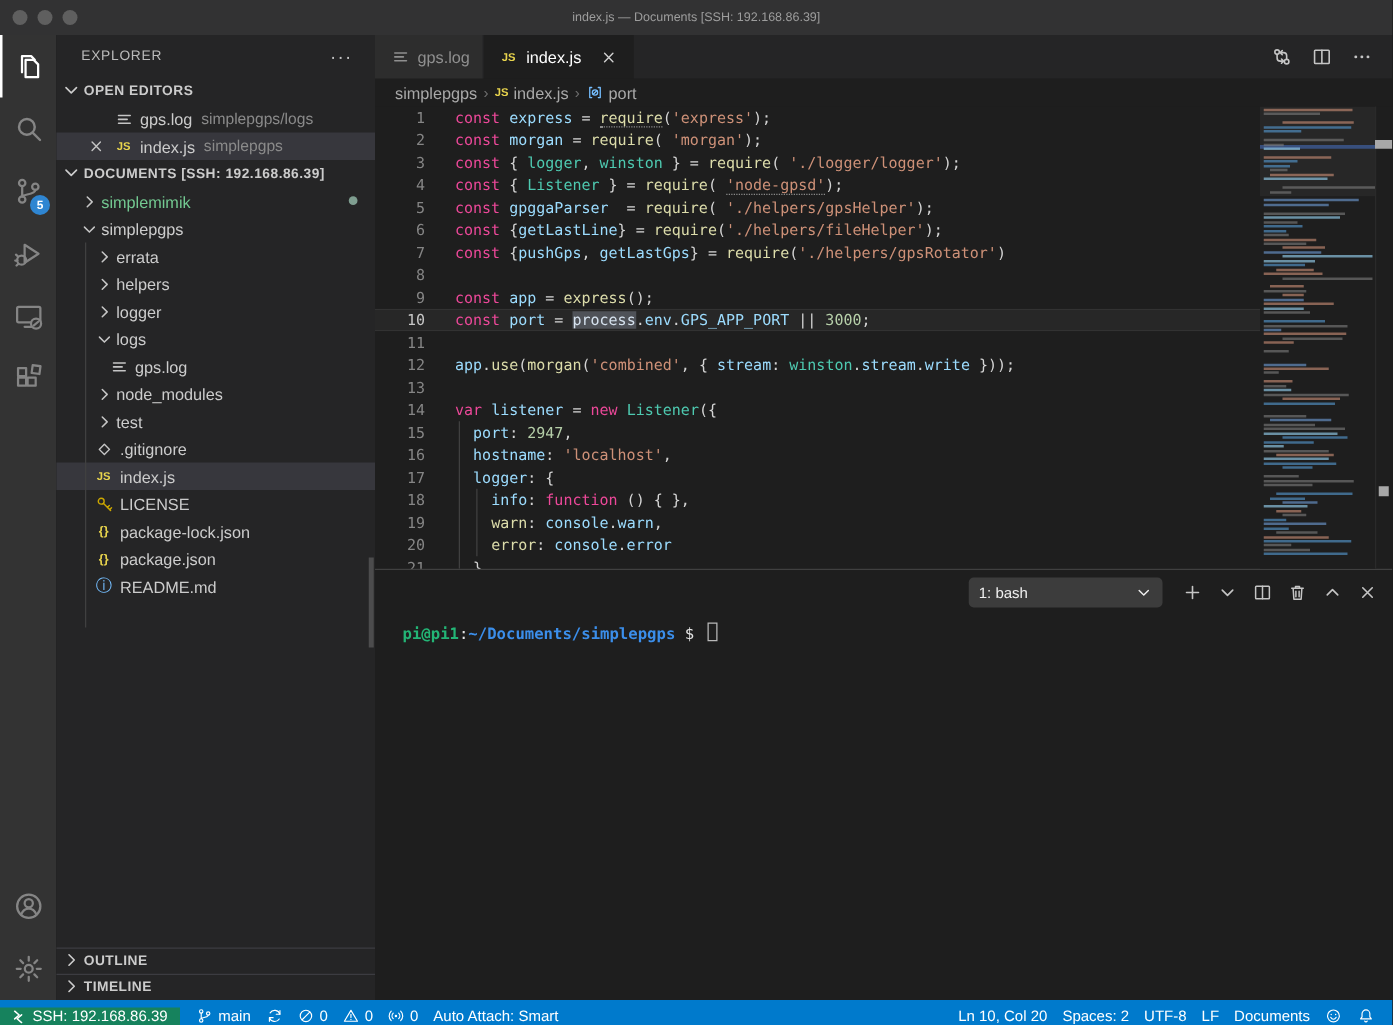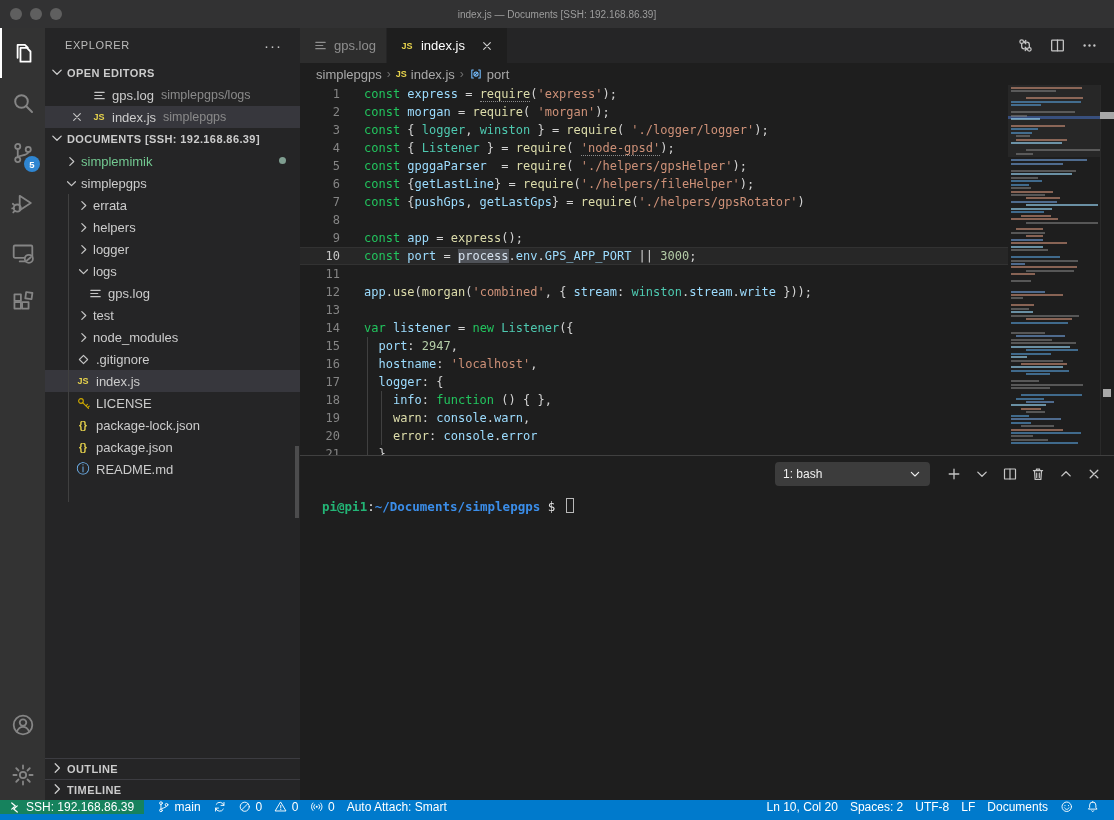--- a/index.html
+++ b/index.html
@@ -73,21 +73,21 @@
 
   
   .editorbody { position:relative; height:370px; flex:0 0 370px; overflow:hidden;
                 font-family:"DejaVu Sans Mono", monospace; font-size:12px; }
   .codelines { position:absolute; left:0; top:0; right:106px; }
   .cl { height:18px; line-height:18px; position:relative; padding-left:64px; white-space:pre; cursor:text; }
   .cl .ln { position:absolute; left:0; top:0; width:40px; text-align:right; color:#858585; }
   .cl.current { background:rgba(255,255,255,.045); box-shadow:inset 0 1px 0 rgba(255,255,255,.05), inset 0 -1px 0 rgba(255,255,255,.05); }
   .cl.current .ln { color:#c6c6c6; }
   .tok { white-space:pre; }
-  .kw  { color:#22c55e; }
+  .kw  { color:#ec4899; }
   .vr  { color:#9cdcfe; }
   .cls { color:#4ec9b0; }
   .fn  { color:#dcdcaa; }
   .str { color:#ce9178; }
   .num { color:#b5cea8; }
   .pln { color:#d4d4d4; }
   .hl  { color:#d6e2ee; background:rgba(105,110,120,.62); }
   .hint { border-bottom:1px dotted #8b8b8b; }
   .guide { position:absolute; width:1px; background:#404040; }
 
@@ -112,21 +112,21 @@
   .shellselect svg { width:14px; height:14px; }
   .p-btn { width:24px; height:24px; display:flex; align-items:center; justify-content:center; cursor:pointer; }
   .p-btn svg { width:16px; height:16px; }
   .termbody { flex:1; padding:6px 0 0 22px; font-family:"DejaVu Sans Mono", monospace; font-size:12.5px; color:#cccccc; }
   .t-user { color:#23b576; font-weight:bold; }
   .t-path { color:#3b8eea; font-weight:bold; }
   .t-pln  { color:#e5e5e5; }
   .t-cursor { display:inline-block; width:8px; height:15px; border:1px solid #b9b9b9; margin-left:3px; vertical-align:-2px; }
 
   
-  .statusbar { height:20px; flex:0 0 20px; background:#007acc; display:flex; align-items:flex-start; color:#ffffff; font-size:12px; }
+  .statusbar { height:20px; flex:0 0 20px; background:#007acc; display:flex; align-items:flex-end; color:#ffffff; font-size:12px; }
   .sb-remote { background:#16825d; display:flex; align-items:center; gap:5px; padding:0 10px 0 8px; cursor:pointer; }
   .sb-remote svg { width:13px; height:13px; }
   .sb-left { display:flex; align-items:center; padding-left:8px; gap:2px; }
   .sb-right { margin-left:auto; display:flex; align-items:center; gap:2px; padding-right:10px; }
   .sb-item { display:flex; align-items:center; gap:4px; padding:0 5px; height:100%; cursor:pointer; white-space:nowrap; }
   .sb-item svg { width:13.5px; height:13.5px; }
 </style>
 </head>
 <body>
 
@@ -326,30 +326,30 @@
             </span>
             <span class="lbl">gps.log</span>
           </div>
           <div class="row">
             <span class="pad" style="width: 30px;"></span>
             <span class="ico" style="margin-right: 2px;">
               <svg viewBox="0 0 16 16" fill="none" stroke="currentColor" stroke-width="1.3" stroke-linecap="round" stroke-linejoin="round">
                 <path d="M6.2 3.8l4.2 4.2-4.2 4.2"></path>
               </svg>
             </span>
+            <span class="lbl">node_modules</span>
+          </div>
+          <div class="row">
+            <span class="pad" style="width: 30px;"></span>
+            <span class="ico" style="margin-right: 2px;">
+              <svg viewBox="0 0 16 16" fill="none" stroke="currentColor" stroke-width="1.3" stroke-linecap="round" stroke-linejoin="round">
+                <path d="M6.2 3.8l4.2 4.2-4.2 4.2"></path>
+              </svg>
+            </span>
             <span class="lbl">test</span>
-          </div>
-          <div class="row">
-            <span class="pad" style="width: 30px;"></span>
-            <span class="ico" style="margin-right: 2px;">
-              <svg viewBox="0 0 16 16" fill="none" stroke="currentColor" stroke-width="1.3" stroke-linecap="round" stroke-linejoin="round">
-                <path d="M6.2 3.8l4.2 4.2-4.2 4.2"></path>
-              </svg>
-            </span>
-            <span class="lbl">node_modules</span>
           </div>
           <div class="row">
             <span class="pad" style="width: 30px;"></span>
             <span class="ico">
               <svg viewBox="0 0 16 16" fill="none" stroke="currentColor" stroke-width="1.2" stroke-linecap="round" stroke-linejoin="round">
                 <rect x="4.9" y="4.9" width="6.2" height="6.2" transform="rotate(45 8 8)"></rect>
               </svg>
             </span>
             <span class="lbl">.gitignore</span>
           </div>

